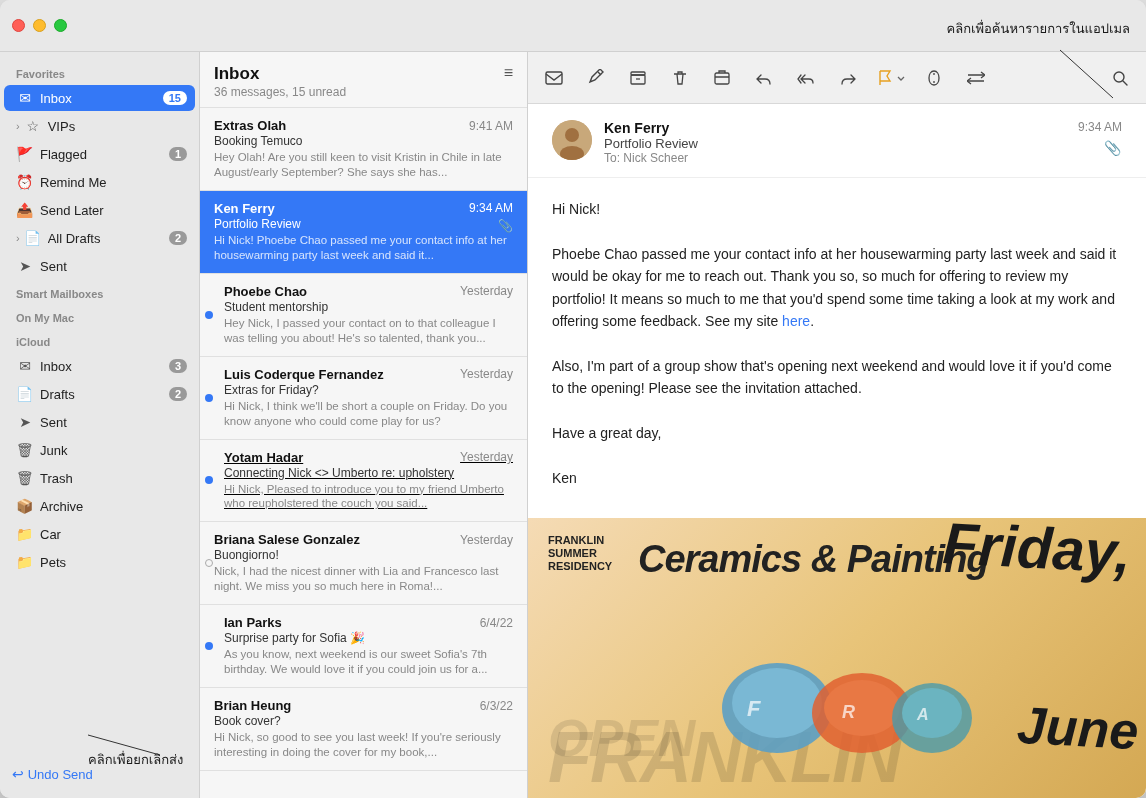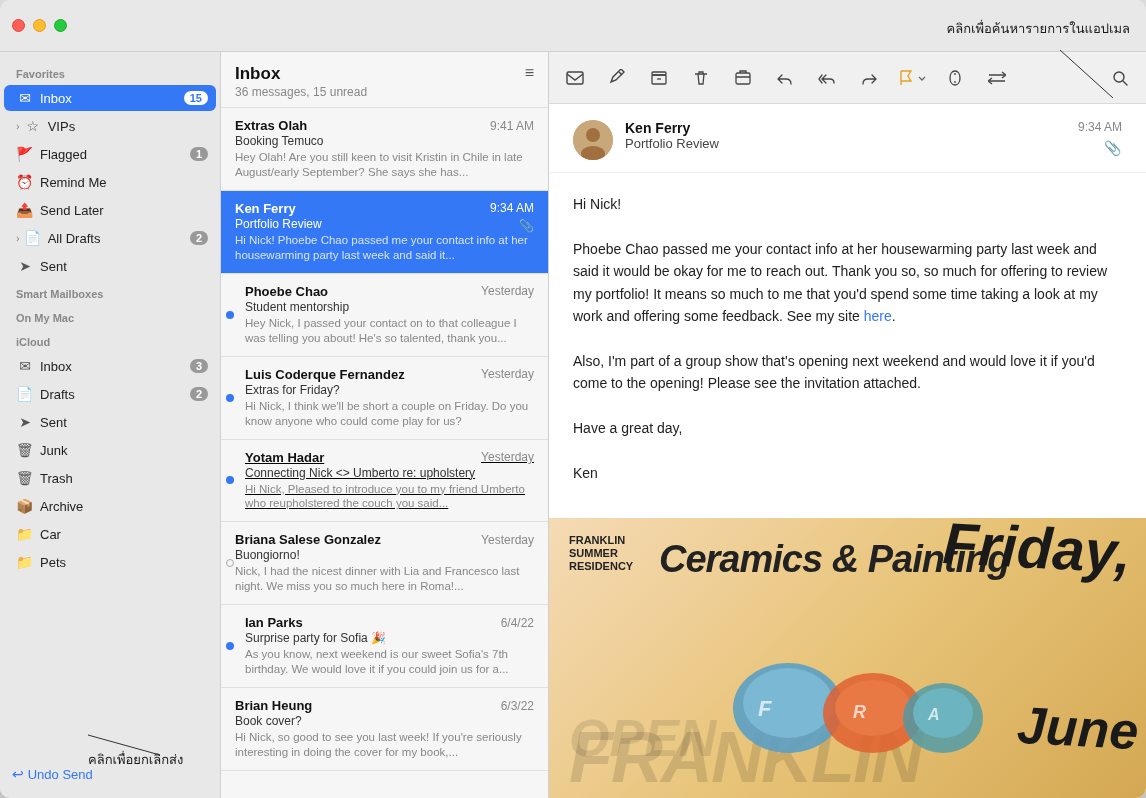--- a/index.html
+++ b/index.html
@@ -13,21 +13,21 @@
     .traffic-lights { display: flex; gap: 8px; align-items: center; }
     .traffic-light { width: 13px; height: 13px; border-radius: 50%; }
     .tl-close { background: #ff5f57; border: 1px solid #e0443e; }
     .tl-min { background: #febc2e; border: 1px solid #d9a01c; }
     .tl-max { background: #28c840; border: 1px solid #1aab29; }
 
     
     .main-layout { display: flex; flex: 1; overflow: hidden; }
 
     
-    .sidebar { width: 221px; background: #e8e8e8; border-right: 1px solid #d0d0d0; display: flex; flex-direction: column; overflow-y: auto; padding: 8px 0; flex-shrink: 0; }
+    .sidebar { width: 200px; background: #e8e8e8; border-right: 1px solid #d0d0d0; display: flex; flex-direction: column; overflow-y: auto; padding: 8px 0; flex-shrink: 0; }
     .sidebar-section-label { font-size: 11px; font-weight: 600; color: #888; padding: 8px 16px 4px; text-transform: none; }
     .sidebar-item { display: flex; align-items: center; padding: 4px 8px 4px 12px; cursor: pointer; border-radius: 6px; margin: 1px 4px; }
     .sidebar-item.active { background: #3478f6; color: white; }
     .sidebar-item.active .sidebar-item-label { color: white; }
     .sidebar-item.active .sidebar-badge { background: white; color: #3478f6; }
     .sidebar-item .icon { width: 18px; height: 18px; margin-right: 6px; display: flex; align-items: center; justify-content: center; font-size: 14px; color: #555; flex-shrink: 0; }
     .sidebar-item.active .icon { color: white; }
     .sidebar-item-label { font-size: 13px; color: #222; flex: 1; white-space: nowrap; overflow: hidden; text-overflow: ellipsis; }
     .sidebar-badge { background: #999; color: white; border-radius: 10px; font-size: 11px; font-weight: 600; padding: 1px 6px; min-width: 18px; text-align: center; }
     .sidebar-item.active .sidebar-badge { background: white; color: #3478f6; }
@@ -370,20 +370,24 @@
         <div class="avatar">
           <svg width="40" height="40" viewBox="0 0 40 40">
             <circle cx="20" cy="20" r="20" fill="#c8a87a"></circle>
             <circle cx="20" cy="15" r="7" fill="#a07040"></circle>
             <ellipse cx="20" cy="34" rx="12" ry="8" fill="#a07040"></ellipse>
           </svg>
         </div>
         <div class="email-meta">
           <div class="email-from">Ken Ferry</div>
           <div class="email-subject-line">Portfolio Review</div>
+          <div class="email-to">
+            <span>To:</span>
+            <span>Nick Scheer</span>
+          </div>
         </div>
         <div style="display:flex;flex-direction:column;align-items:flex-end;gap:4px;">
           <div class="email-time">9:34 AM</div>
           <div class="email-attachment-icon">📎</div>
         </div>
       </div>
 
       <div class="email-body">
         <p>Hi Nick!</p>
         <br>

